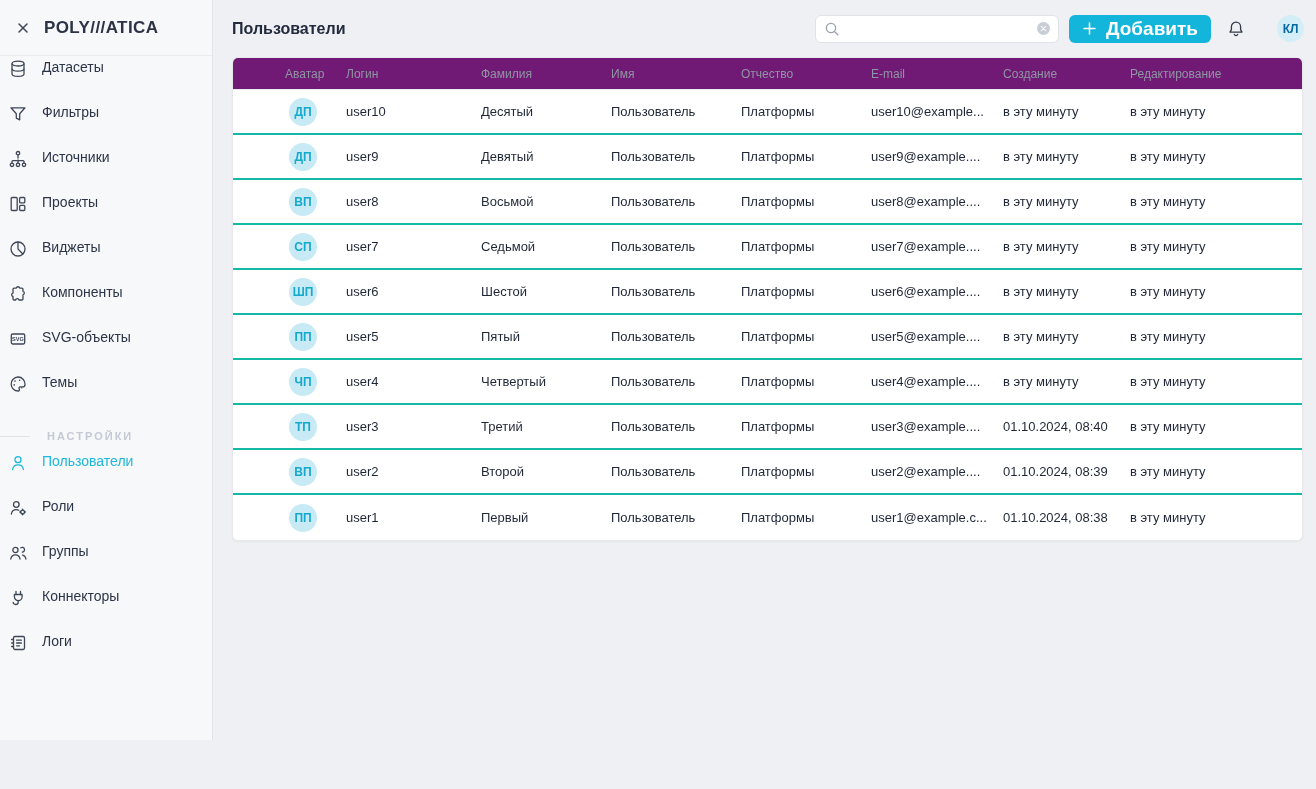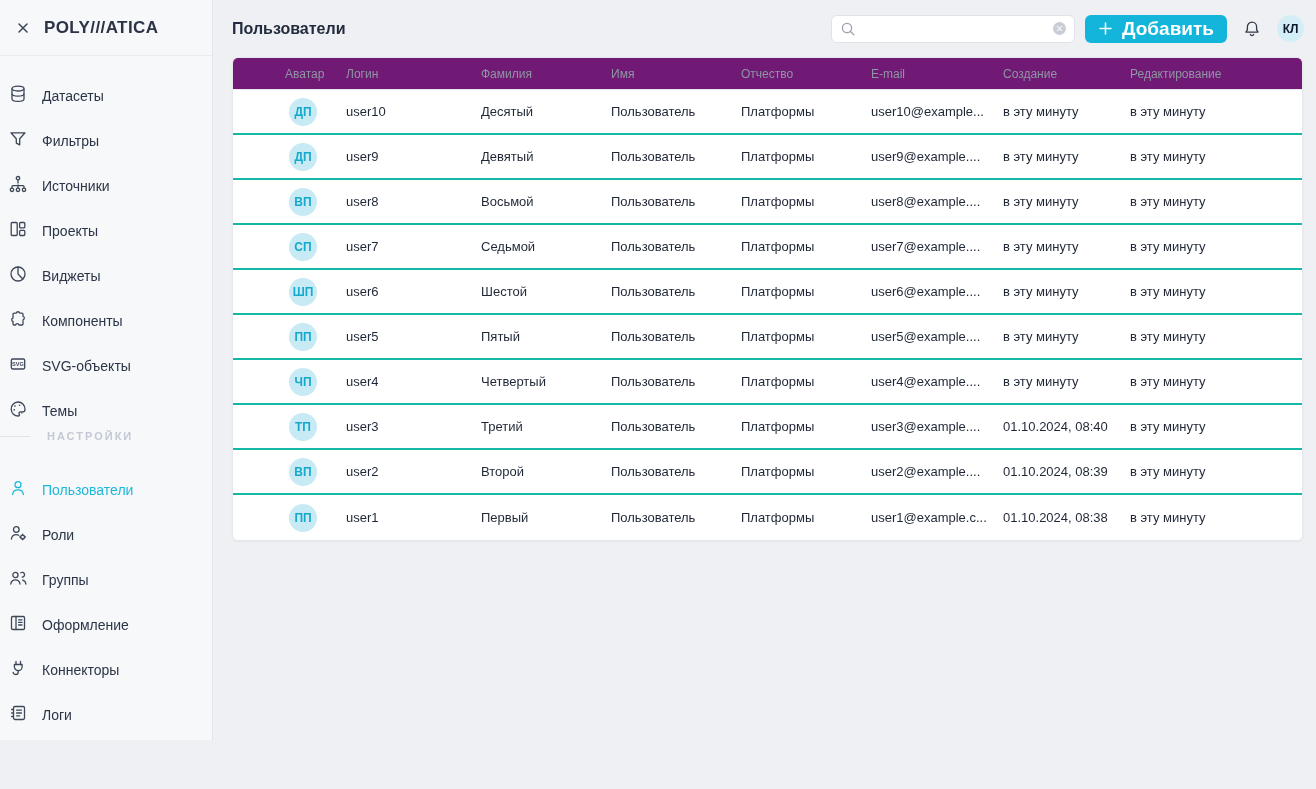--- a/index.html
+++ b/index.html
@@ -23,21 +23,21 @@
     border-bottom: 1px solid #e9ebef;
   }
   .close-btn { width: 18px; height: 18px; color: #3c4454; cursor: pointer; display:flex; align-items:center; justify-content:center; }
   .logo {
     margin-left: 12px;
     font-size: 17px; font-weight: 700; letter-spacing: .4px;
     color: #2b3344; white-space: nowrap;
   }
   .sb-nav { flex: 1; padding-top: 3px; }
   .sb-item {
-    height: 45px; display: flex; align-items: flex-end;
+    height: 45px; display: flex; align-items: flex-start;
     padding-left: 8px; cursor: pointer;
     font-size: 14px; color: #2b3547;
   }
   .sb-item .ic { width: 20px; height: 20px; color: #3d4757; flex: none; }
   .sb-item .lbl { margin-left: 14px; }
   .sb-item.active, .sb-item.active .ic { color: #1cb8db; }
   .sb-section {
     height: 34px; display: flex; align-items: center;
     padding-left: 47px; position: relative;
     font-size: 11px; font-weight: 700; letter-spacing: 2px;
@@ -74,22 +74,22 @@
   .clear-ic { display: flex; cursor: pointer; }
   .add-btn {
     margin-left: 10px; height: 28px; padding: 0 13px;
     background: #14b5da; color: #fff;
     border: none; border-radius: 6px; cursor: pointer;
     font-size: 19px; font-weight: 700; font-family: "Liberation Sans", sans-serif;
     display: flex; align-items: center; gap: 9px;
   }
   .bell-btn { margin-left: 15px; color: #323a4a; cursor: pointer; display: flex; }
   .topbar-avatar {
-    margin-left: 15px; width: 27px; height: 27px; border-radius: 50%;
-    background: #d3eef7; color: #0f172a;
+    margin-left: 31px; width: 27px; height: 27px; border-radius: 50%;
+    background: #d3eef7; color: #0369a1;
     font-size: 12px; font-weight: 700;
     display: flex; align-items: center; justify-content: center; cursor: pointer;
   }
   
   .table-card {
     margin: 0 13px 0 19px;
     background: #fff;
     border: 1px solid #e6e8ec; border-radius: 6px;
     box-shadow: 0 1px 2px rgba(40,50,70,.05);
     overflow: hidden;
@@ -239,29 +239,20 @@
     </div>
     <div class="sb-item">
       <span class="ic">
           <svg width="20" height="20" viewBox="0 0 20 20" fill="none" stroke="currentColor" stroke-width="1.3" stroke-linecap="round">
             <circle cx="7.4" cy="7" r="2.6"></circle>
             <path d="M2.8 16c.4-2.6 2.1-4.1 4.6-4.1s4.2 1.5 4.6 4.1"></path>
             <path d="M12.8 4.7a2.4 2.4 0 1 1 1.4 4.4M14.6 12.2c1.8.4 3 1.7 3.3 3.8"></path>
           </svg>
         </span>
       <span class="lbl">Группы</span>
-    </div>
-    <div class="sb-item">
-      <span class="ic">
-          <svg width="20" height="20" viewBox="0 0 20 20" fill="none" stroke="currentColor" stroke-width="1.3" stroke-linecap="round">
-            <rect x="3.5" y="3.5" width="13" height="13" rx="1.2"></rect>
-            <path d="M8 3.5v13M10.6 6.8h3.4M10.6 9.4h3.4M10.6 12h3.4"></path>
-          </svg>
-        </span>
-      <span class="lbl">Оформление</span>
     </div>
     <div class="sb-item">
       <span class="ic">
           <svg width="20" height="20" viewBox="0 0 20 20" fill="none" stroke="currentColor" stroke-width="1.3" stroke-linecap="round" stroke-linejoin="round">
             <path d="M8 3.5v3M12.5 3.5v3"></path>
             <path d="M6.4 6.5h7.7v2.2a3.85 3.85 0 0 1-7.7 0V6.5z"></path>
             <path d="M10.2 12.6v1.3c0 1.6-1.1 2.6-2.6 2.6-1.4 0-2.4-.9-2.4-2.2"></path>
           </svg>
         </span>
       <span class="lbl">Коннекторы</span>

